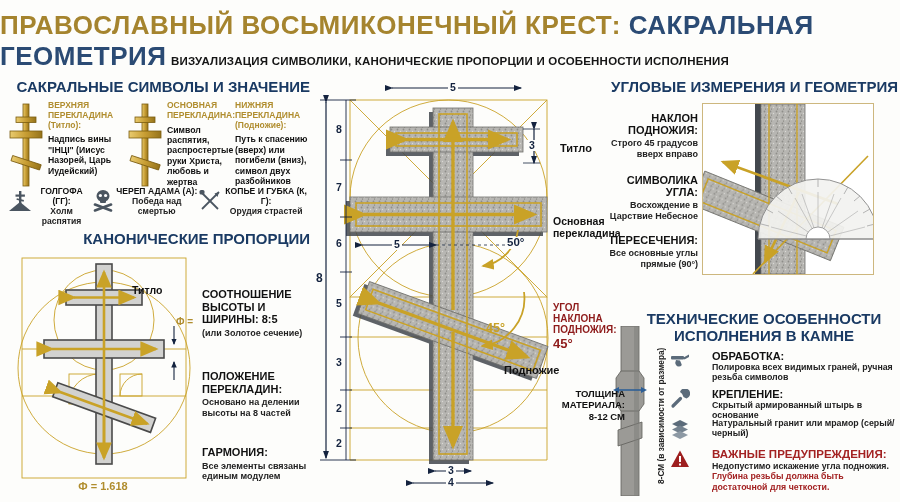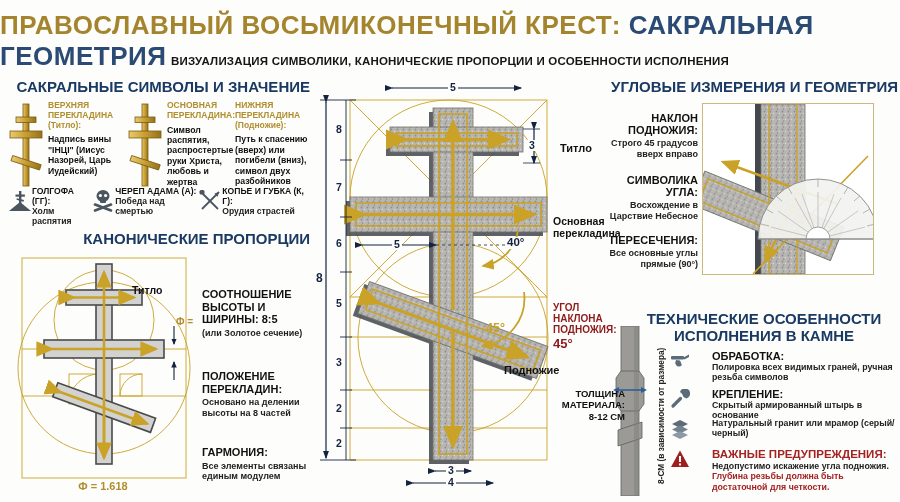--- a/index.html
+++ b/index.html
@@ -22,21 +22,21 @@
   .sec-symbols { position:absolute; left:8px; top:78px; width:302px; height:150px; }
   .symbols-row { position:absolute; top:23px; left:0; right:0; display:flex; gap:4px; }
   .sym-cross { flex:none; }
   .sym-col { line-height:1.15; }
   .sym-col.c1 { width:80px; }
   .sym-col.c2 { width:64px; }
   .sym-col.c3 { width:80px; }
   .sym-title { color:#b08d2e; font-size:8.5px; font-weight:bold; }
   .sym-desc  { font-size:8.7px; font-weight:bold; color:#111; margin-top:4px; line-height:1.2; }
   .legend-row { position:absolute; top:108px; left:0; right:0; display:flex; justify-content:space-between; }
-  .leg-item { display:flex; align-items:flex-start; }
+  .leg-item { display:flex; align-items:flex-start;text-align:center; }
   .leg-icon { flex:none; margin-top:2px; }
   .leg-title { font-size:8.6px; font-weight:bold; }
   .leg-desc  { font-size:8.6px; font-weight:bold; color:#222; }
 
   
   .sec-prop { position:absolute; left:8px; top:230px; width:302px; height:270px; }
   .prop-diagram { position:absolute; left:6px; top:26px; }
   .titlo-label { position:absolute; left:124px; top:54px; font-size:10.5px; font-weight:bold; }
   .phi-eq { position:absolute; left:168px; top:86px; font-size:10px; font-weight:bold; color:#b08d2e; }
   .phi-value { position:absolute; left:30px; top:250px; width:130px; text-align:center;
@@ -341,21 +341,21 @@
         <line x1="28" y1="257" x2="40" y2="257" stroke-width="0.9"></line>
         <line x1="28" y1="310" x2="40" y2="310" stroke-width="0.9"></line>
         <line x1="28" y1="348" x2="40" y2="348" stroke-width="0.9"></line>
       </g>
     </svg>
 
     
     <div class="dim" style="left:136px; top:2px;">5</div>
     <div class="dim" style="left:215px; top:60px;">3</div>
     <div class="dim" style="left:80px; top:159px;">5</div>
-    <div class="dim" style="left:193px; top:157px; font-size:11.5px;">40°</div>
+    <div class="dim" style="left:193px; top:157px; font-size:11.5px;">50°</div>
     <div class="dim" style="left:134px; top:385px;">3</div>
     <div class="dim" style="left:134px; top:397px;">4</div>
     <div class="dim" style="left:2px; top:192px; font-size:12px;">8</div>
     <div class="seg" style="top:44px;">8</div>
     <div class="seg" style="top:102px;">7</div>
     <div class="seg" style="top:158px;">6</div>
     <div class="seg" style="top:218px;">5</div>
     <div class="seg" style="top:277px;">3</div>
     <div class="seg" style="top:323px;">2</div>
     <div class="seg" style="top:358px;">2</div>

